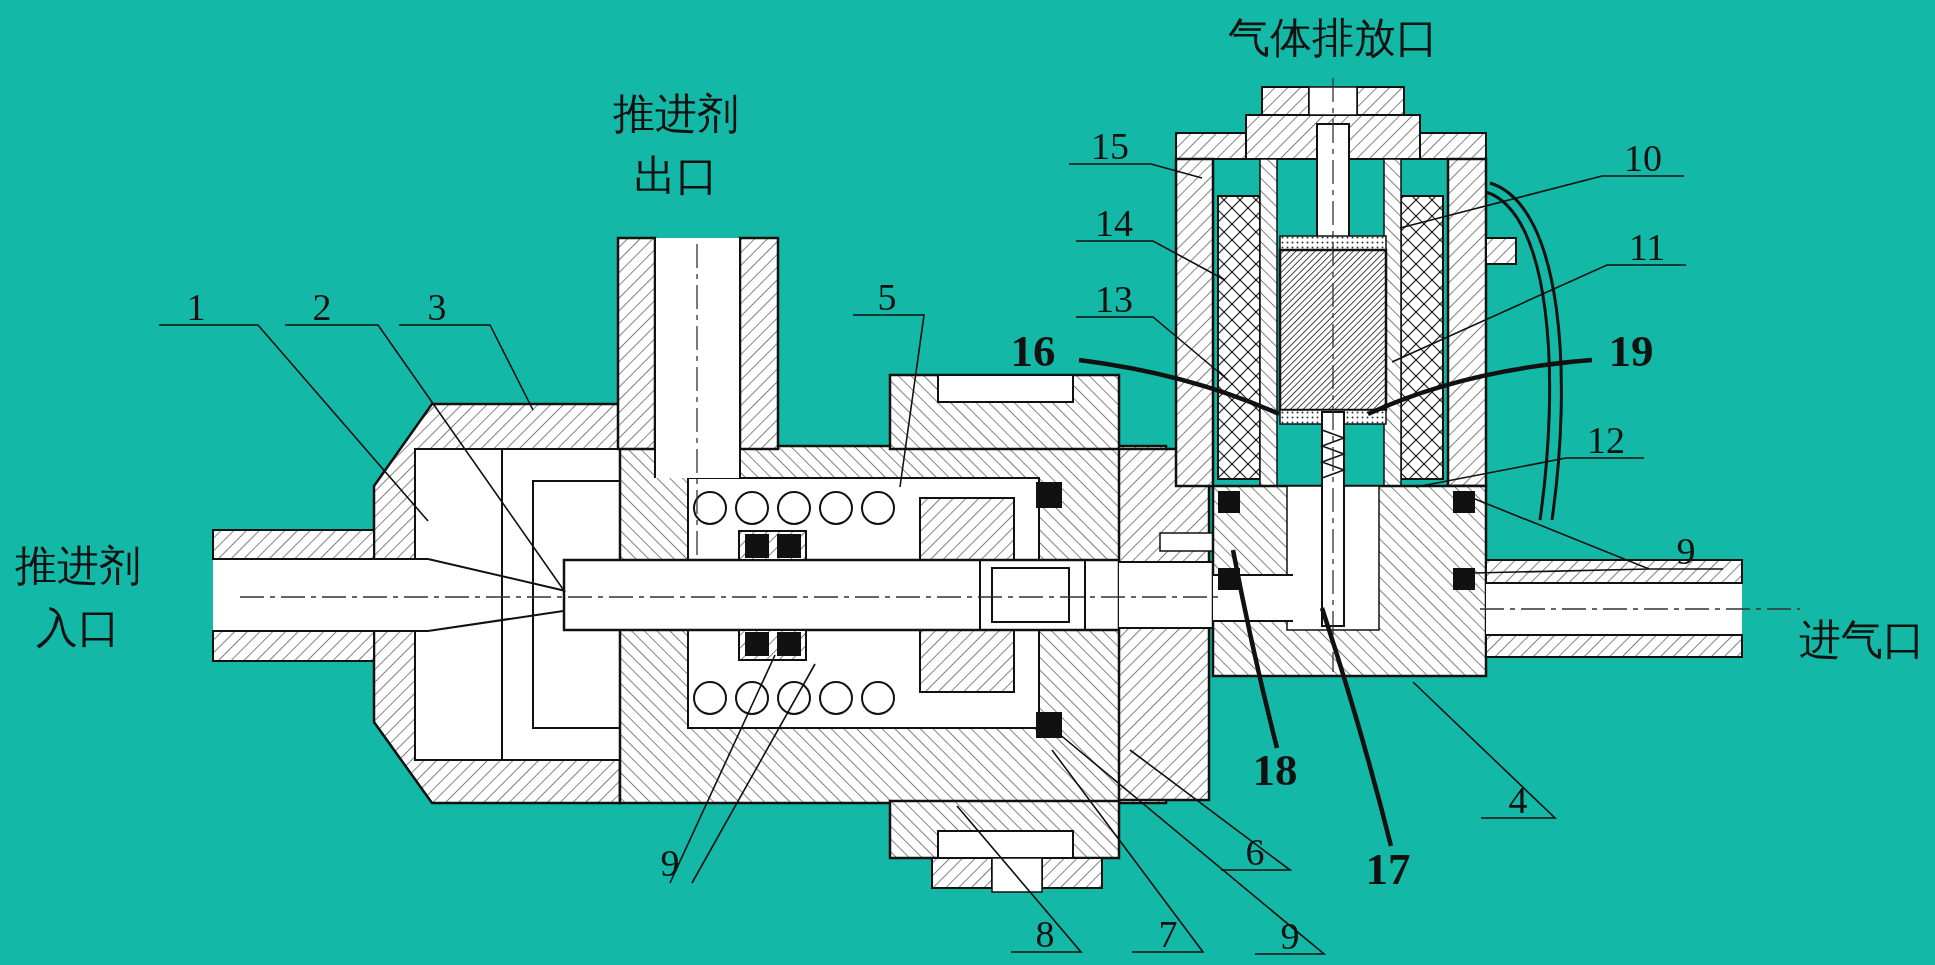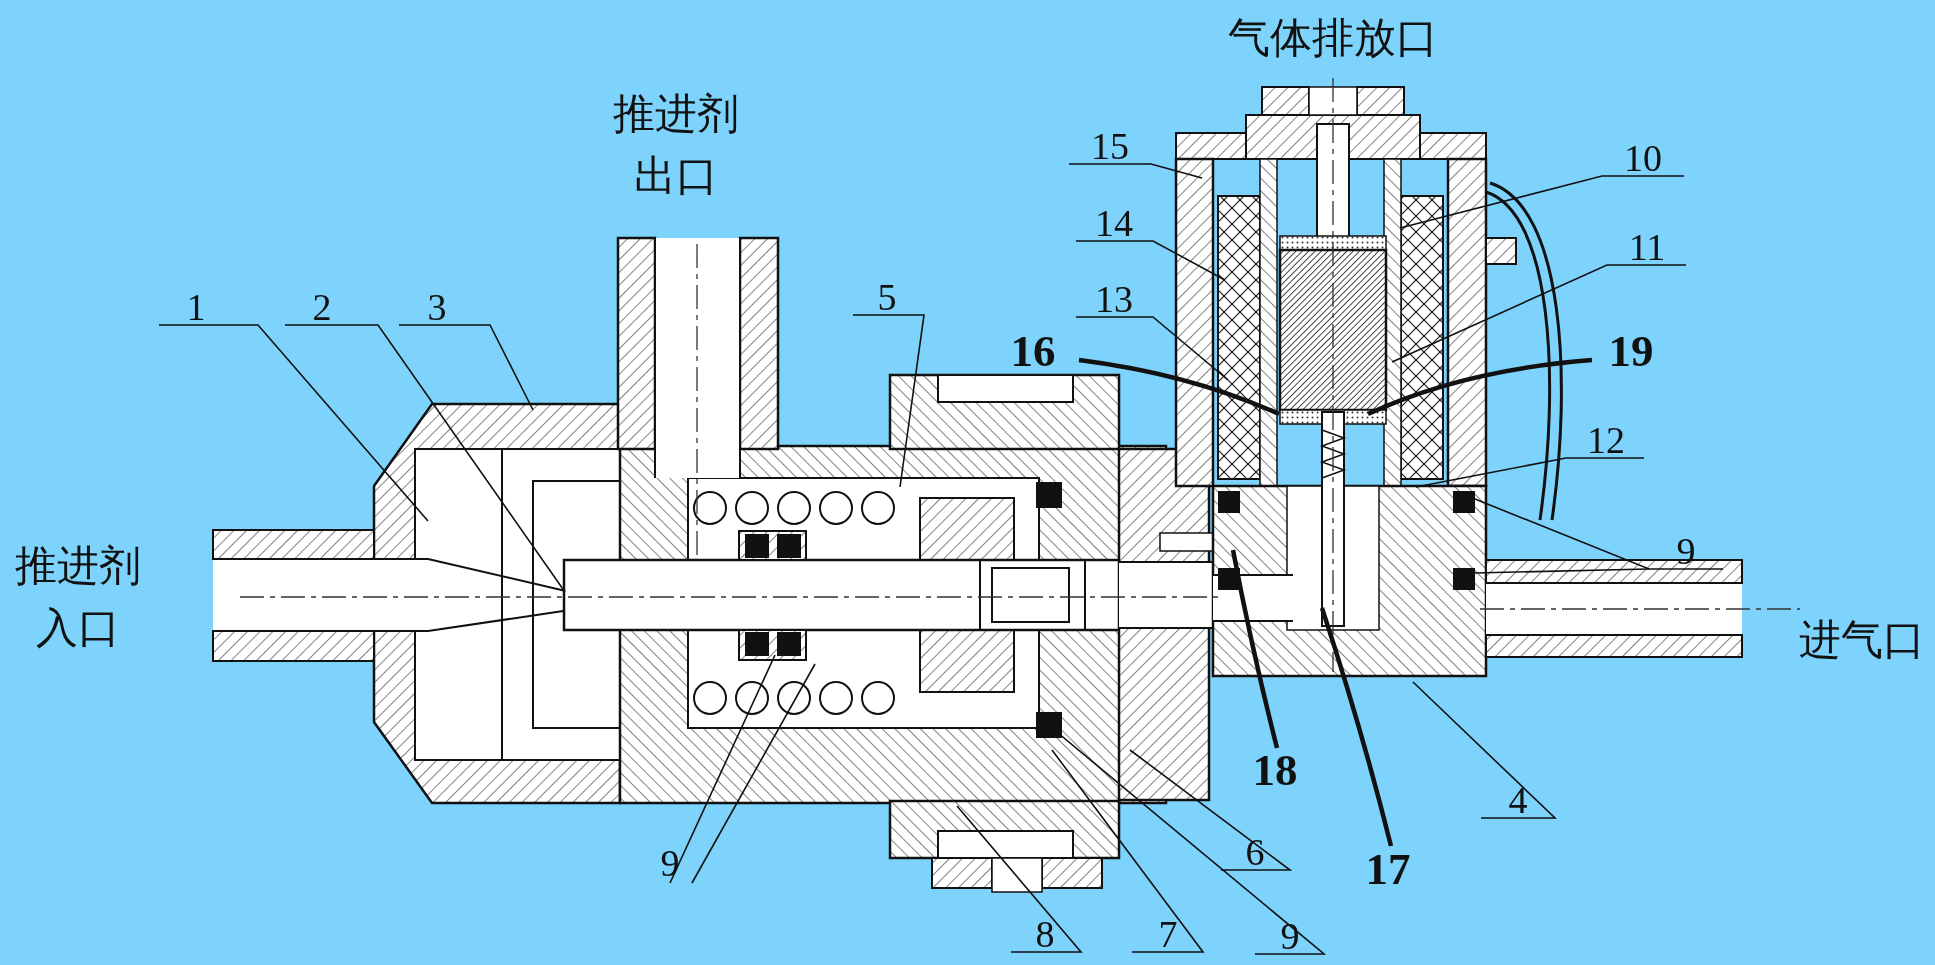--- a/index.html
+++ b/index.html
@@ -1,16 +1,16 @@
 <!DOCTYPE html>
 <html><head>
 <meta charset="utf-8">
 <style>
   html,body{margin:0;padding:0;background:#ffffff;}
-  .stage{position:relative;width:1935px;height:965px;background:#7dd3fc;overflow:hidden;}
+  .stage{position:relative;width:1935px;height:965px;background:#14b8a6;overflow:hidden;}
   svg{display:block;}
   .callout-num{font-family:"Liberation Serif","DejaVu Serif",serif;font-size:38px;fill:#111;}
   .callout-num.bold{font-weight:bold;font-size:45px;}
   .port{font-family:"Liberation Serif","DejaVu Serif",serif;font-size:42px;fill:#111;}
   .cl{stroke:#333;stroke-width:1.3;stroke-dasharray:24 6 5 6;fill:none;}
 </style>
 </head>
 <body>
 
 <div class="stage">

